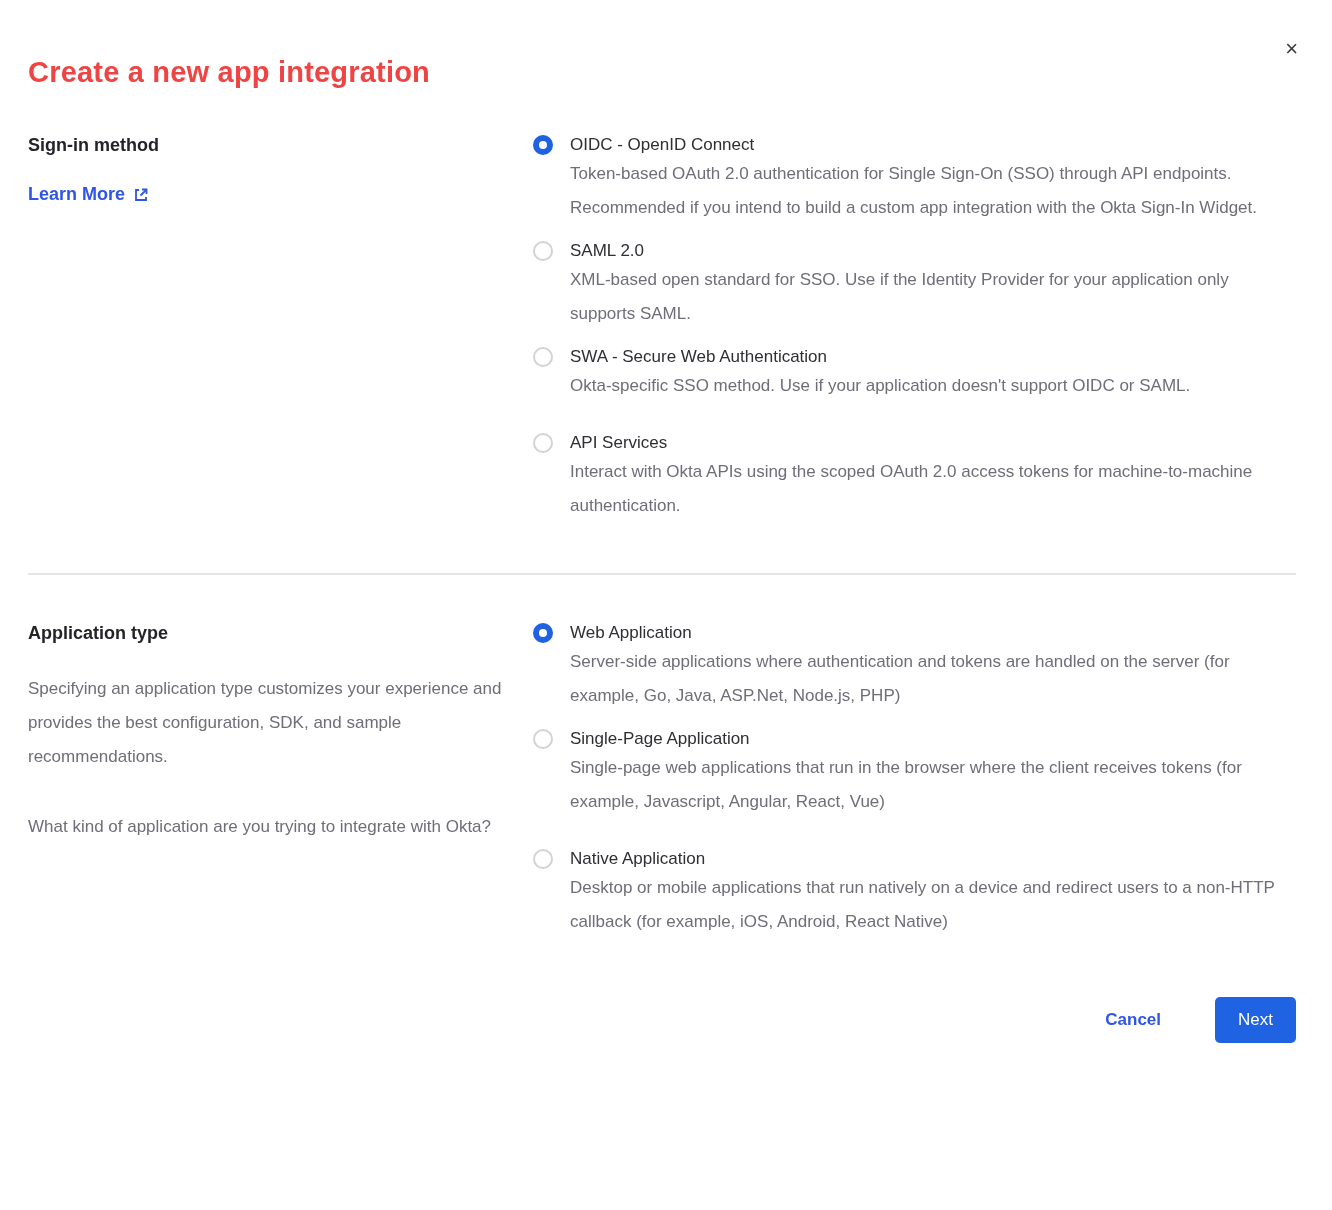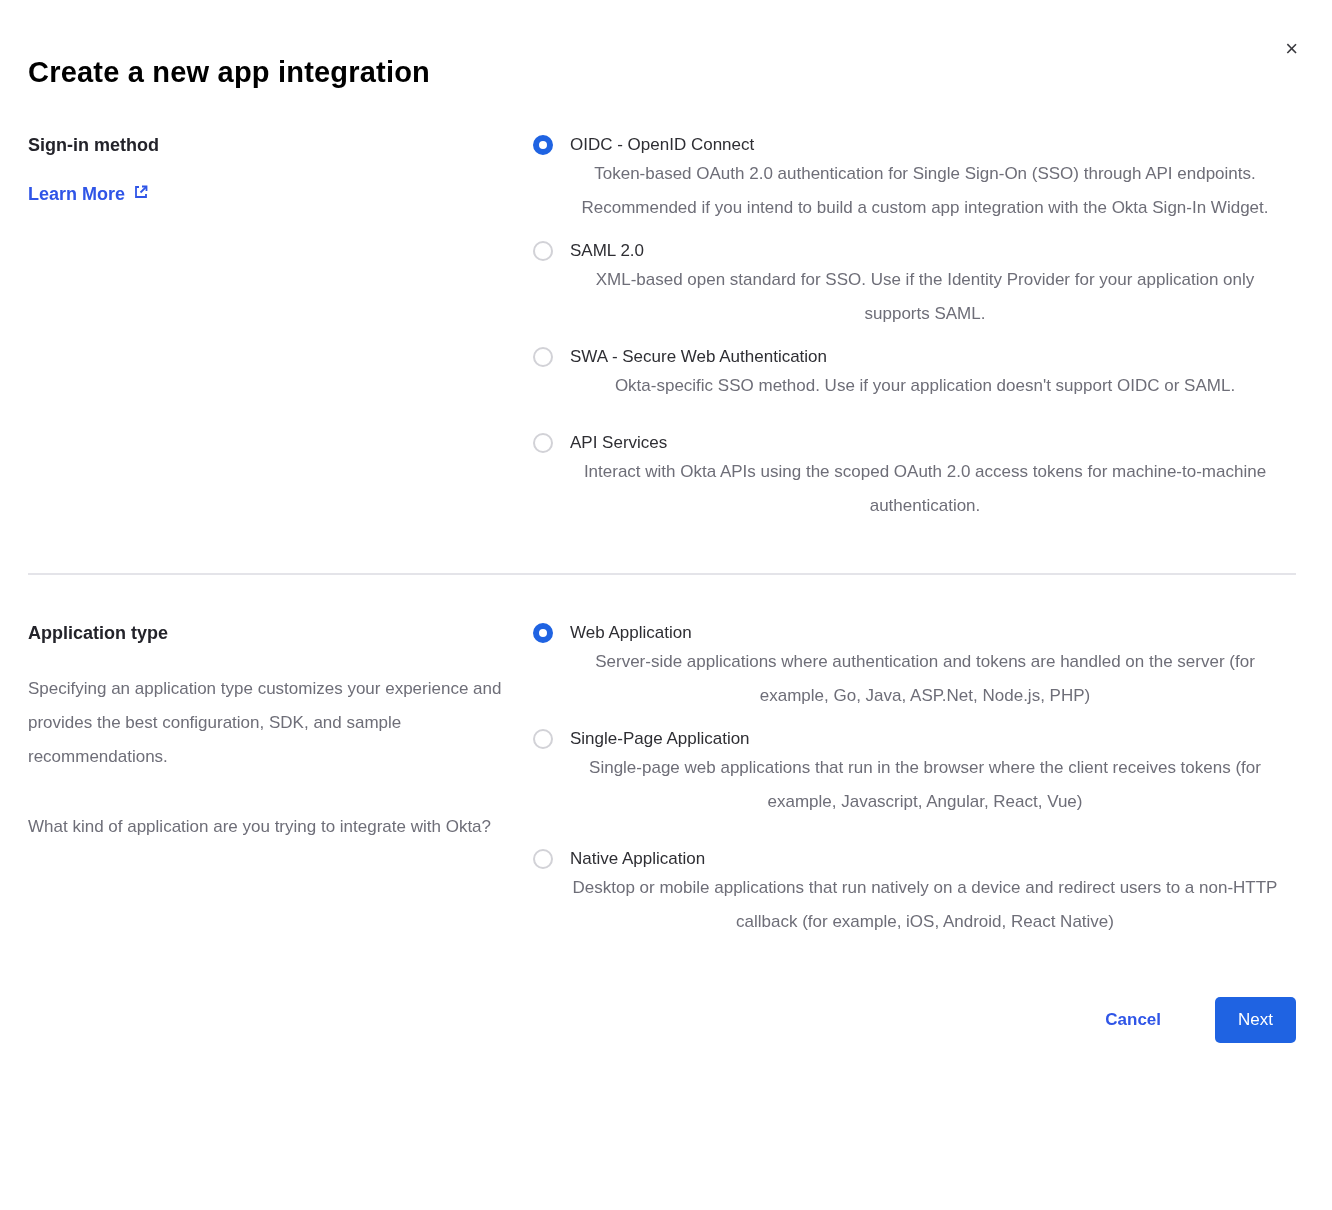--- a/index.html
+++ b/index.html
@@ -22,56 +22,56 @@
     color: #3a3a3f;
     background: none;
     border: none;
     cursor: pointer;
     font-family: "Liberation Sans", sans-serif;
   }
 
   .dialog-title {
     font-size: 29px;
     font-weight: 700;
-    color: #000000;
+    color: #ef4444;
     letter-spacing: 0.2px;
     margin-bottom: 46px;
   }
 
   .section-row { display: flex; align-items: flex-start; }
   .left-col { width: 505px; flex: 0 0 505px; padding-right: 30px; }
   .right-col { flex: 1 1 auto; }
 
   .section-label {
     font-size: 18px;
     font-weight: 700;
     color: #23232a;
     margin-bottom: 28px;
   }
   .learn-more {
     display: inline-flex;
-    align-items: flex-start;
+    align-items: center;
     gap: 8px;
     font-size: 18px;
     font-weight: 700;
     color: #2f55e7;
     text-decoration: none;
     cursor: pointer;
   }
   .learn-more svg { display: block; }
 
   .left-paragraph {
     font-size: 17px;
     line-height: 34px;
     color: #6e6e78;
     margin-bottom: 36px;
   }
   .left-paragraph:last-child { margin-bottom: 0; }
 
-  .radio-option { margin-bottom: 16px; cursor: pointer; text-align: center; }
+  .radio-option { margin-bottom: 16px; cursor: pointer; }
   .radio-option:last-child { margin-bottom: 0; margin-top: 30px; }
   .option-head { display: flex; align-items: center; gap: 17px; }
   .radio {
     width: 20px; height: 20px;
     flex: 0 0 20px;
     border-radius: 50%;
     border: 2px solid #d2d2d7;
     background: #ffffff;
   }
   .radio.checked {

